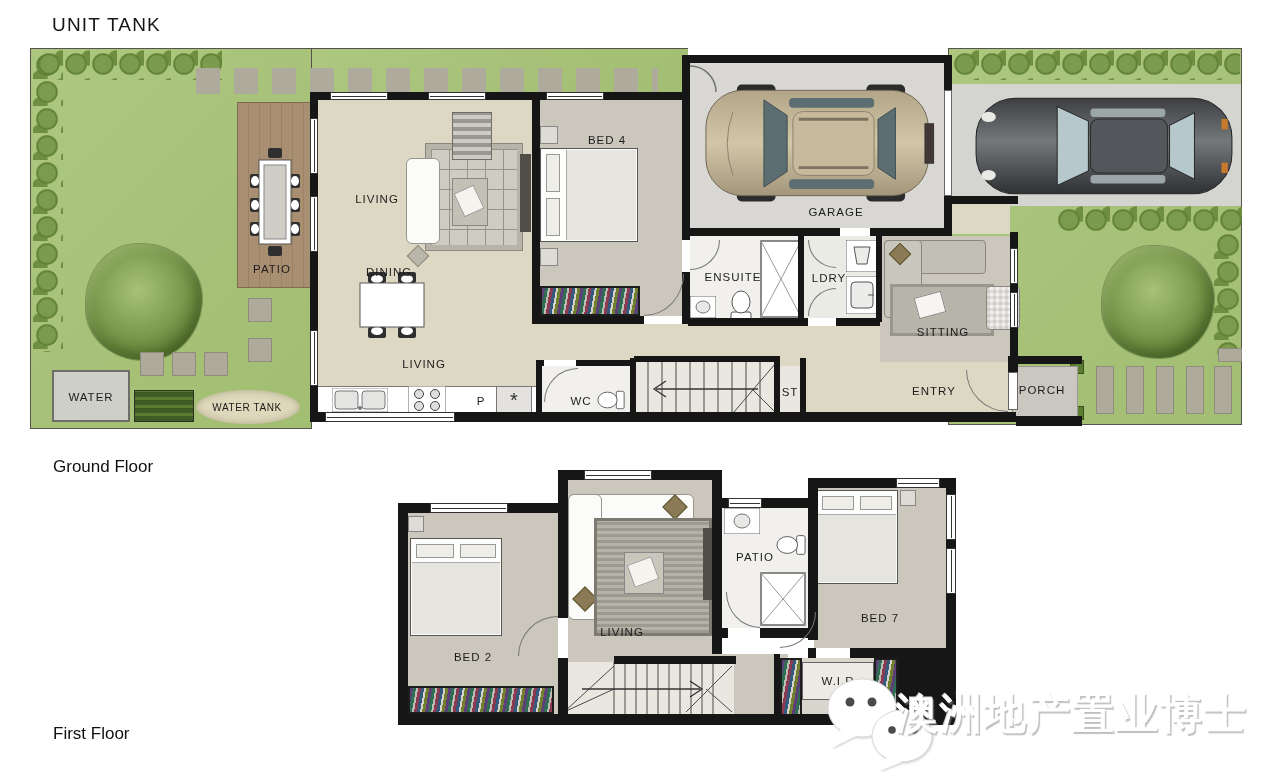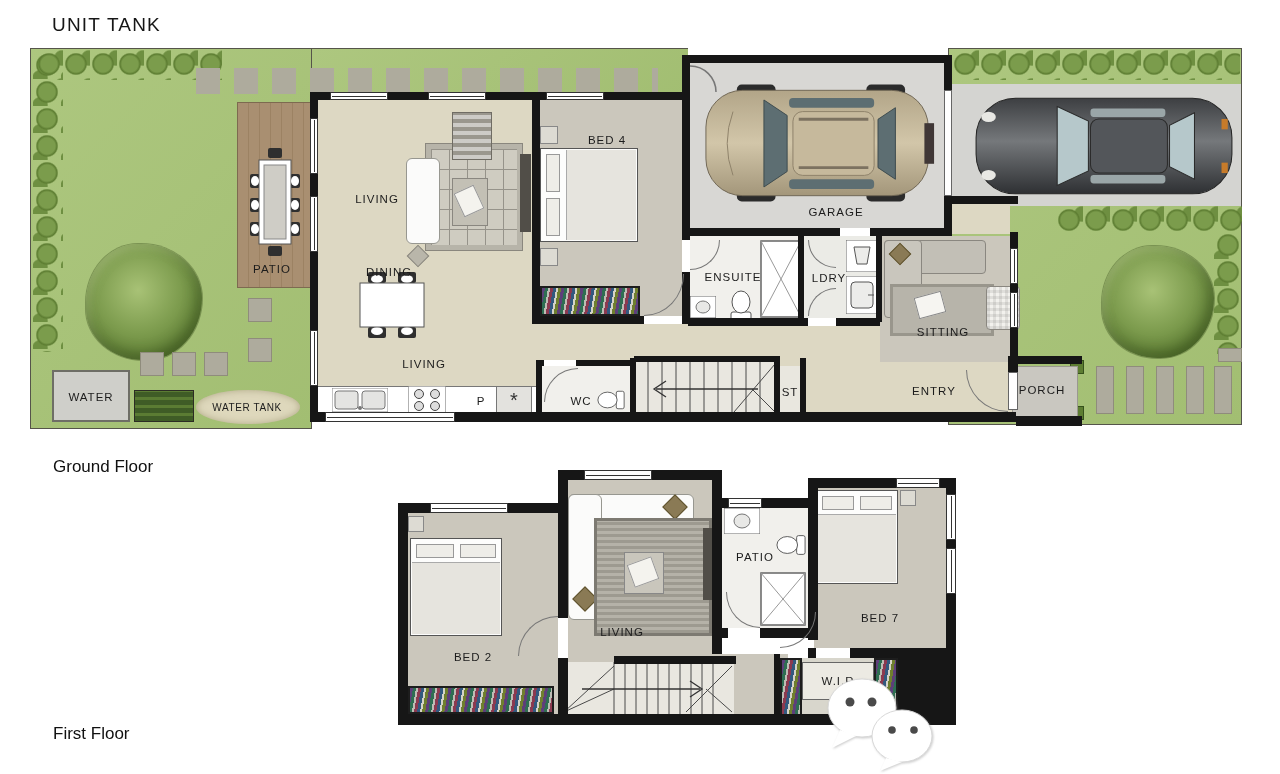--- a/index.html
+++ b/index.html
@@ -428,14 +428,15 @@
   <svg class="a" style="left:826px;top:678px;z-index:9;filter:drop-shadow(1px 1px 1px rgba(130,130,130,.4))" width="112" height="94" viewBox="0 0 112 94">
     <ellipse cx="36" cy="30" rx="34" ry="29" fill="#fff" stroke="#d8d8d8"></ellipse>
     <polygon points="14,52 6,70 30,58" fill="#fff"></polygon>
     <circle cx="24" cy="24" r="4.5" fill="#4a4a4a"></circle>
       <circle cx="46" cy="24" r="4.5" fill="#4a4a4a"></circle>
     <ellipse cx="76" cy="58" rx="30" ry="26" fill="#fff" stroke="#d8d8d8"></ellipse>
     <polygon points="60,80 54,93 76,84" fill="#fff"></polygon>
     <circle cx="66" cy="52" r="3.8" fill="#4a4a4a"></circle>
       <circle cx="88" cy="52" r="3.8" fill="#4a4a4a"></circle>
   </svg>
+  <div class="wm-text" style="left:896px;top:686px">澳洲地产置业博士</div>
 
 </div>
 
 </body></html>

